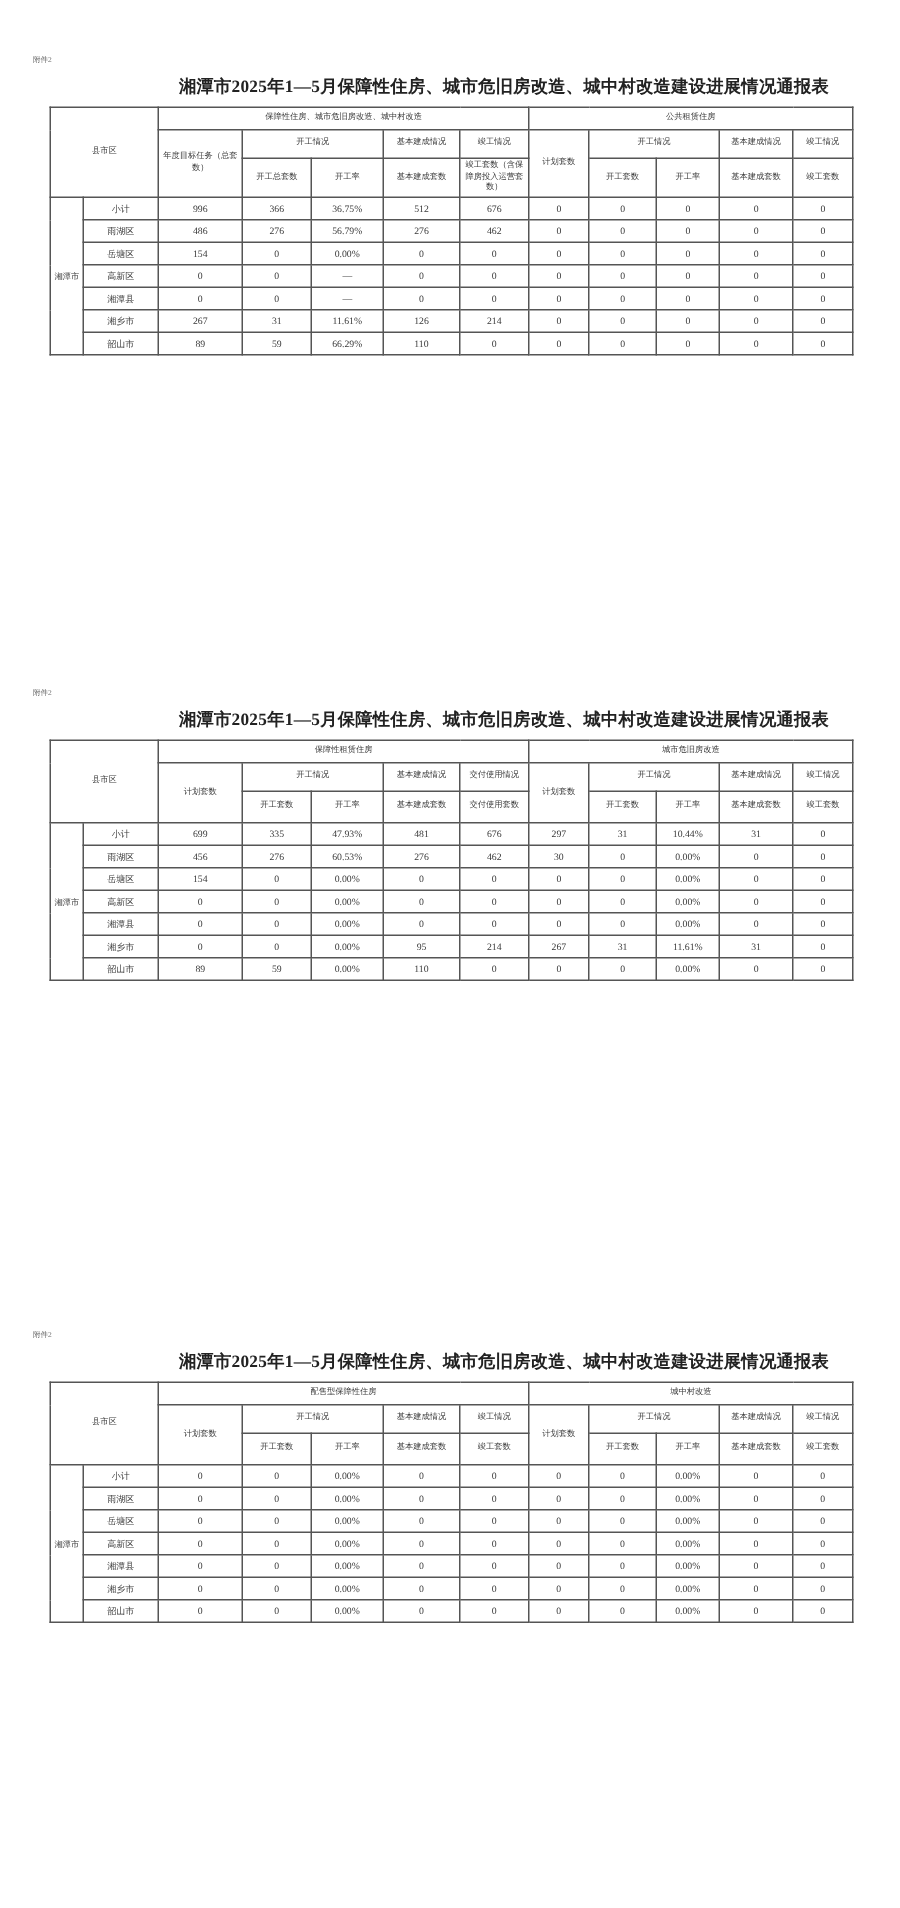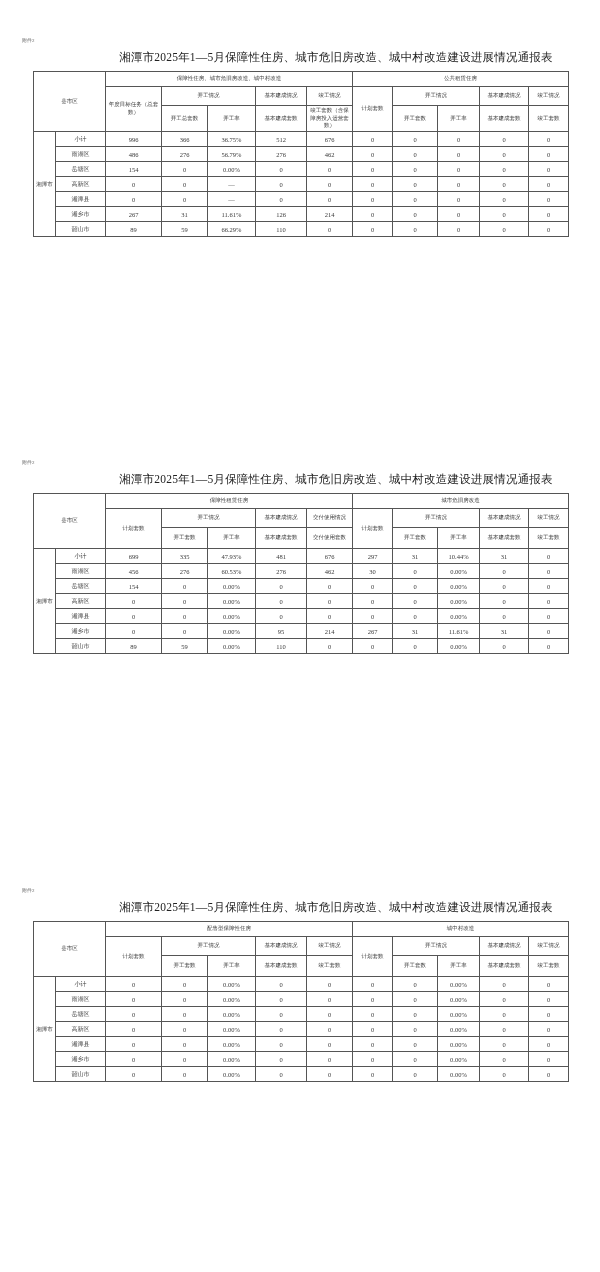--- a/index.html
+++ b/index.html
@@ -1,20 +1,20 @@
 <!DOCTYPE html>
 <html><head>
 <meta charset="utf-8">
 <style>
   * { box-sizing: border-box; margin: 0; padding: 0; }
   html,body { width: 600px; background: #fff; }
   body { position: relative; height: 1272px; font-family: "Liberation Serif", serif; color: #333; }
   .sheet { position: absolute; left: 0; width: 600px; }
   .attach { margin-left: 22px; font-size: 5px; color: #666; height: 9px; line-height: 9px; }
-  .title { margin-top: 5px; padding-left: 72px; text-align: center; font-size: 11.5px; font-weight: 400; color: #222; letter-spacing: 0.2px; white-space: nowrap; }
+  .title { margin-top: 5px; padding-left: 72px; text-align: center; font-size: 11.5px; font-weight: 700; color: #222; letter-spacing: 0.2px; white-space: nowrap; }
   table.tbl { margin: 6px 0 0 33px; width: 535px; table-layout: fixed; border-collapse: collapse; border: 1.5px solid #333; }
   .tbl th, .tbl td { border: 1px solid #555; text-align: center; vertical-align: middle; overflow: hidden; }
   .tbl th { font-weight: normal; font-size: 5.5px; line-height: 1.4; color: #3a3a3a; padding: 1px 2px; }
   .tbl tr.h1 th { height: 15px; }
   .tbl tr.h2 th { height: 19px; }
   .tbl tr.h3 th { height: 21px; }
   .tbl td { font-size: 6.5px; height: 15px; color: #3a3a3a; padding: 0 1px; }
   .tbl td.region { font-size: 5.5px; }
   .tbl td.district { font-size: 6px; }
 </style>

